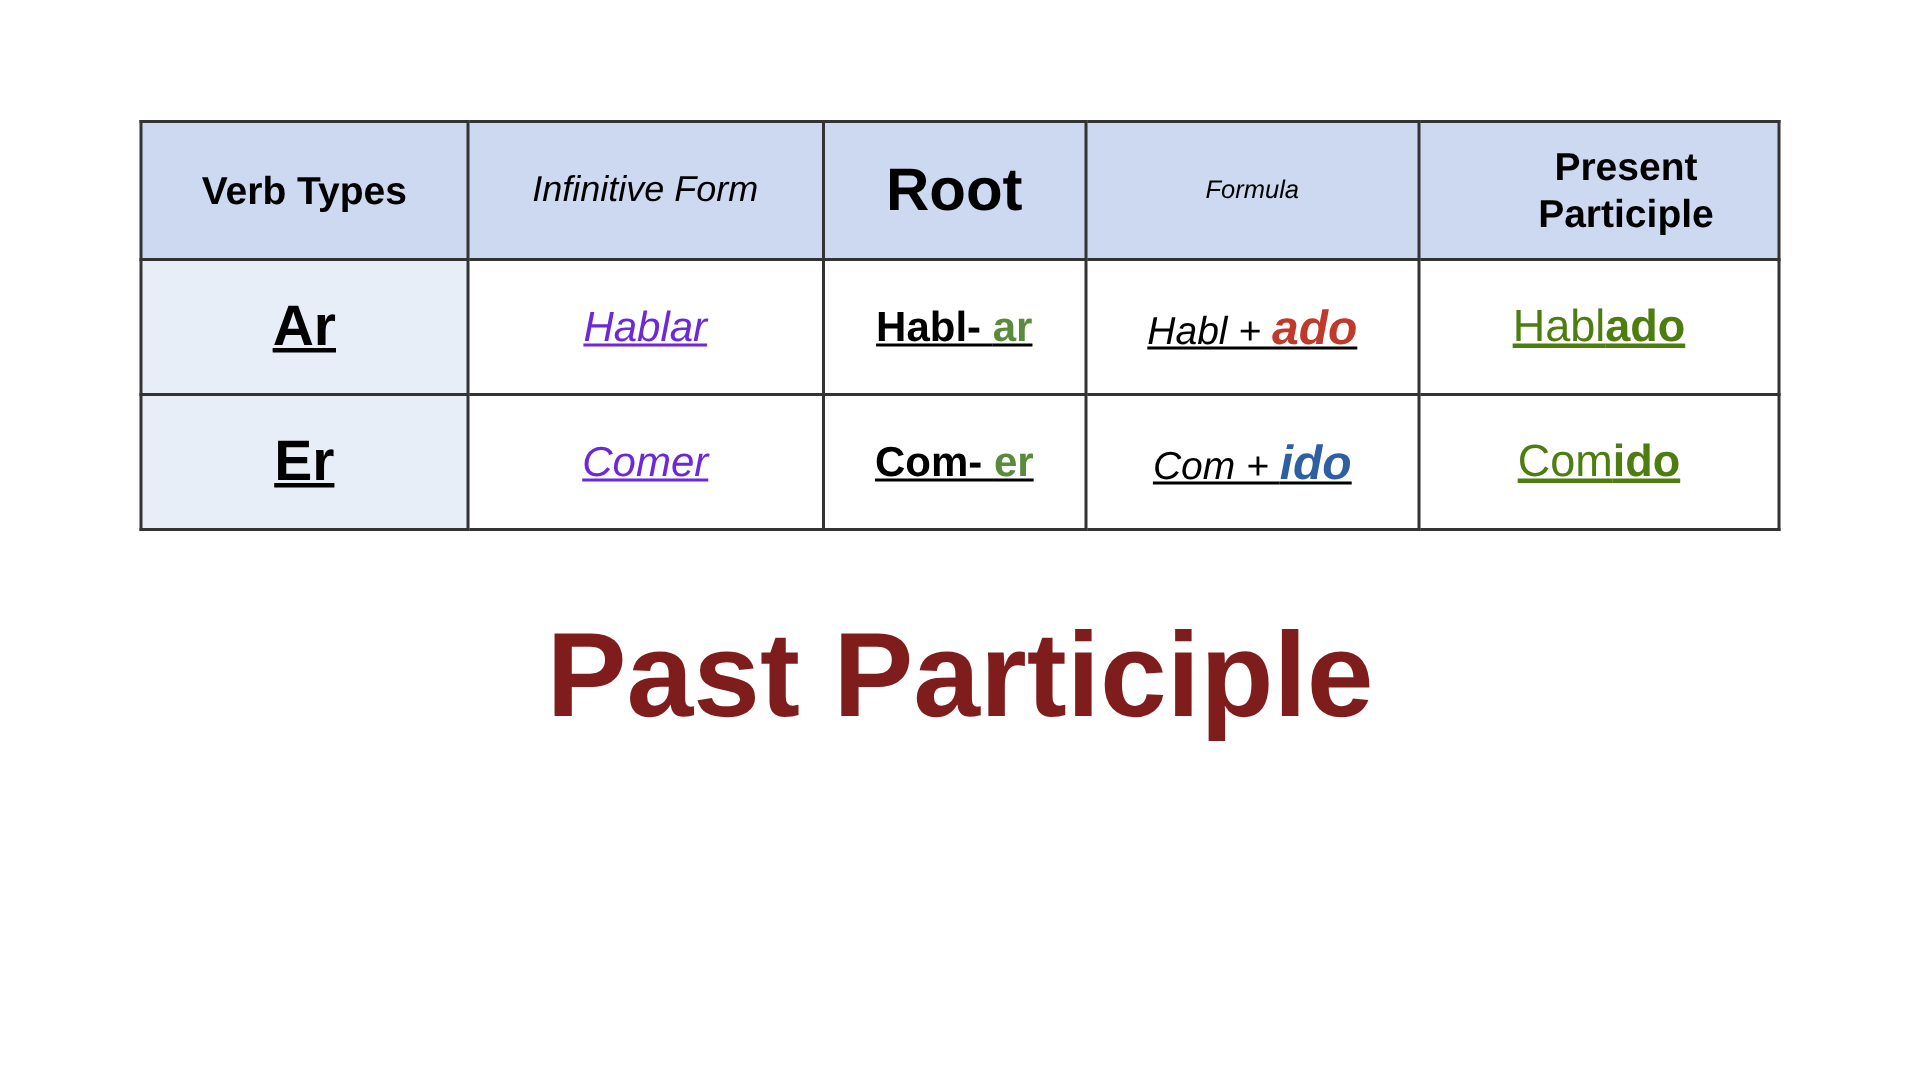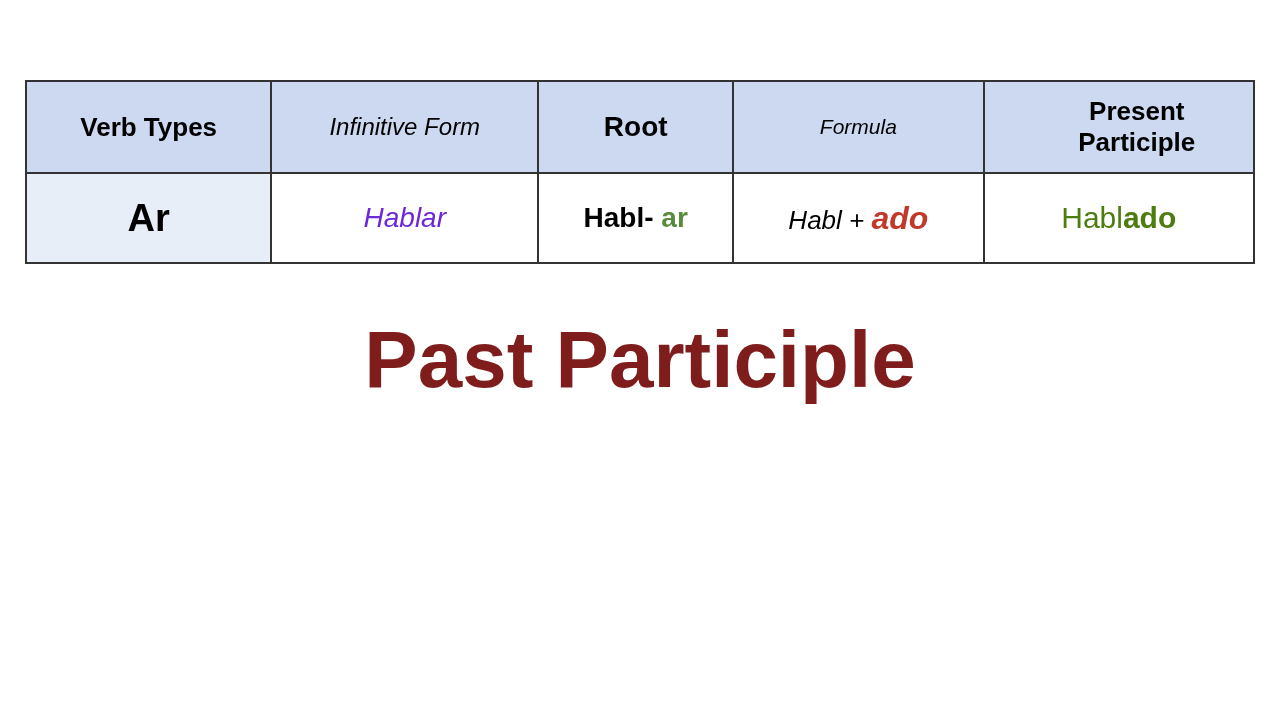--- a/index.html
+++ b/index.html
@@ -11,21 +11,21 @@
       height: 720px;
       overflow: hidden;
       display: flex;
       flex-direction: column;
       align-items: center;
       justify-content: flex-start;
       padding-top: 80px;
     }
 
     .table-wrapper {
-      width: 1230px;
+      width: 1094px;
     }
 
     table {
       width: 100%;
       border-collapse: collapse;
       border: 2px solid #333;
     }
 
     thead tr {
       background-color: #cdd9f0;
@@ -44,45 +44,46 @@
     }
 
     thead th.infinitive-form {
       font-style: italic;
       font-weight: normal;
       font-size: 24px;
     }
 
     thead th.root {
       font-weight: bold;
-      font-size: 28px;
+      font-size: 40px;
       margin-top: 46px;
     }
 
     thead th.formula {
       font-style: italic;
       font-weight: normal;
-      font-size: 21px;
+      font-size: 17px;
     }
 
     thead th.present-participle {
       font-weight: bold;
       font-size: 26px;
       padding-left: 46px;
     }
 
     tbody tr {
       background: #ffffff;
     }
 
     tbody td {
       border: 2px solid #333;
       padding: 16px 10px;
       text-align: center;
       vertical-align: middle;
+      text-decoration: underline;
     }
 
     .verb-type-cell {
       font-weight: bold;
       font-size: 38px;
       background: #e8eef8;
     }
 
     .infinitive-cell {
       font-style: italic;
@@ -181,18 +182,35 @@
           <span>Habl- </span><span class="ending-ar">ar</span>
         </td>
         <td class="formula-cell">
           <span>Habl + </span><span class="suffix-ado">ado</span>
         </td>
         <td class="participle-cell">
           <span>Habl<strong>ado</strong></span>
         </td>
       </tr>
 
+      <tr class="row-er">
+        <td class="verb-type-cell">
+          <span>Er</span>
+        </td>
+        <td class="infinitive-cell">
+          <span>Comer</span>
+        </td>
+        <td class="root-cell">
+          <span>Com- </span><span class="ending-er">er</span>
+        </td>
+        <td class="formula-cell">
+          <span>Com + </span><span class="suffix-ido">ido</span>
+        </td>
+        <td class="participle-cell">
+          <span>Com<strong>ido</strong></span>
+        </td>
+      </tr>
 
     </tbody>
   </table>
 </div>
 
 <div class="bottom-title">Past Participle</div>
 
 </body></html>

